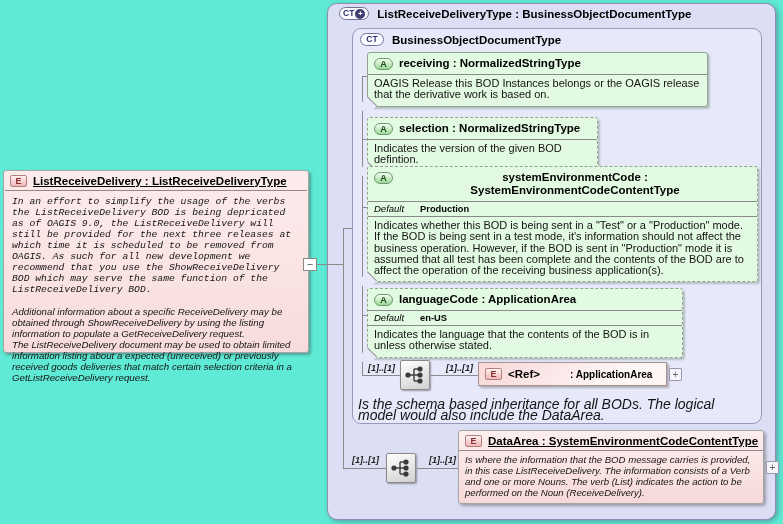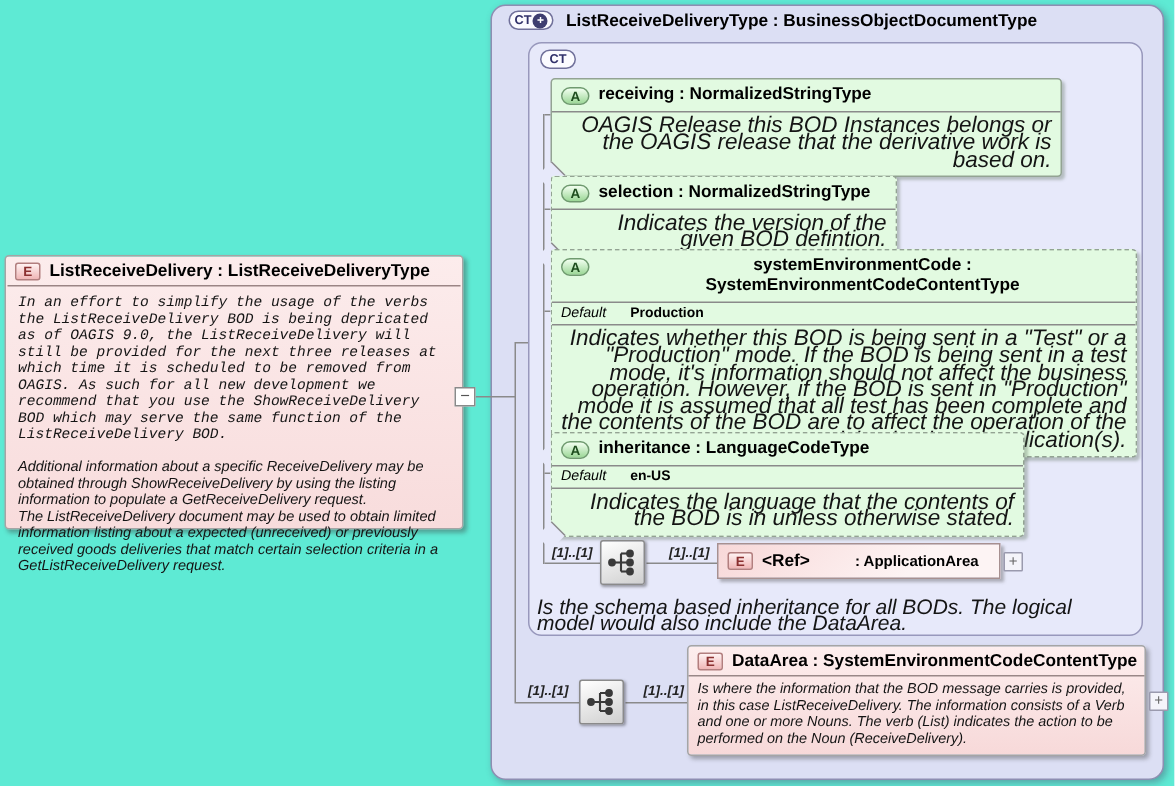--- a/index.html
+++ b/index.html
@@ -42,29 +42,29 @@
   .attrbox::after{content:"";position:absolute;width:13px;height:13px;left:-7px;bottom:-7px;
                   background:#e7e9fa;border-top:1px solid #8a8a8a;transform:rotate(45deg);}
   .attr-head{display:flex;align-items:flex-start;gap:6px;padding:4px 6px 4px 6px;
              border-bottom:1px solid #8a8a8a;}
   .attr-title{font-weight:bold;font-size:11.5px;line-height:13px;color:#000;}
   .attr-title.wrap{flex:1;text-align:center;overflow-wrap:anywhere;}
   .attr-default{display:flex;align-items:baseline;gap:16px;padding:1px 6px 2px 6px;
                 border-bottom:1px solid #8a8a8a;}
   .def-label{font-style:italic;font-size:9.5px;color:#000;}
   .def-value{font-weight:bold;font-size:9.3px;color:#000;}
-  .attr-note{padding:3px 6px 5px 6px;font-style:italic;font-size:15px;
-             line-height:11.3px;color:#141414;text-align:right;}
+  .attr-note{padding:3px 6px 5px 6px;font-size:11px;
+             line-height:11.3px;color:#141414;}
 
   
   .el-box{position:absolute;background:linear-gradient(180deg,#fcecec,#f8dcdc);
           border:1px solid #a5a5a5;border-radius:3px;
           box-shadow:2px 2px 3px rgba(60,60,60,.4);}
   .el-head{display:flex;align-items:center;gap:6px;padding:4px 6px 3px 6px;}
-  .el-title{font-weight:bold;font-size:11.5px;color:#000;white-space:nowrap;}
+  .el-title{font-weight:bold;font-size:11.5px;color:#000;white-space:nowrap;text-decoration:underline;}
   .el-sep{border-top:1px solid #9b8585;margin:0 1px;}
   .el-note{padding:5px 8px;font-style:italic;font-size:9.7px;line-height:11px;color:#141414;}
   .el-note p{margin:0;}
   .el-note p.gap{margin-bottom:11px;font-family:Liberation Mono, monospace;}
 
   .left-el{left:3px;top:170px;width:306px;height:183px;}
 
   .refbox{position:absolute;left:478px;top:362px;width:189px;height:24px;
           background:linear-gradient(135deg,#f8d8d8,#fdf4f4 70%);
           border:1px solid #a79090;display:flex;align-items:center;gap:6px;
@@ -123,20 +123,21 @@
         <span>CT</span>
         <span class="plusdot">+</span>
       </span>
     <span class="hdr-title">ListReceiveDeliveryType : BusinessObjectDocumentType</span>
   </div>
 
   <div class="hdr" style="left:360px;top:33px;">
     <span class="icon-ct">
         <span>CT</span>
       </span>
+    <span class="hdr-title">BusinessObjectDocumentType</span>
   </div>
 
   <div class="attrbox" style="left:367px;top:52px;width:341px;">
     <div class="attr-head">
       <span class="icon-a">A</span>
       <span class="attr-title">receiving : NormalizedStringType</span>
     </div>
     <div class="attr-note">OAGIS Release this BOD Instances belongs or the OAGIS release that the derivative work is based on.</div>
   </div>
 
@@ -156,21 +157,21 @@
     <div class="attr-default">
       <span class="def-label">Default</span>
       <span class="def-value">Production</span>
     </div>
     <div class="attr-note">Indicates whether this BOD is being sent in a "Test" or a "Production" mode. If the BOD is being sent in a test mode, it's information should not affect the business operation. However, if the BOD is sent in "Production" mode it is assumed that all test has been complete and the contents of the BOD are to affect the operation of the receiving business application(s).</div>
   </div>
 
   <div class="attrbox optional" style="left:367px;top:288px;width:316px;">
     <div class="attr-head">
       <span class="icon-a">A</span>
-      <span class="attr-title">inheritance : LanguageCodeType</span>
+      <span class="attr-title">languageCode : ApplicationArea</span>
     </div>
     <div class="attr-default">
       <span class="def-label">Default</span>
       <span class="def-value">en-US</span>
     </div>
     <div class="attr-note">Indicates the language that the contents of the BOD is in unless otherwise stated.</div>
   </div>
 
   <span class="card" style="left:368px;top:363px;">[1]..[1]</span>
   <div class="seq" style="left:400px;top:360px;">

